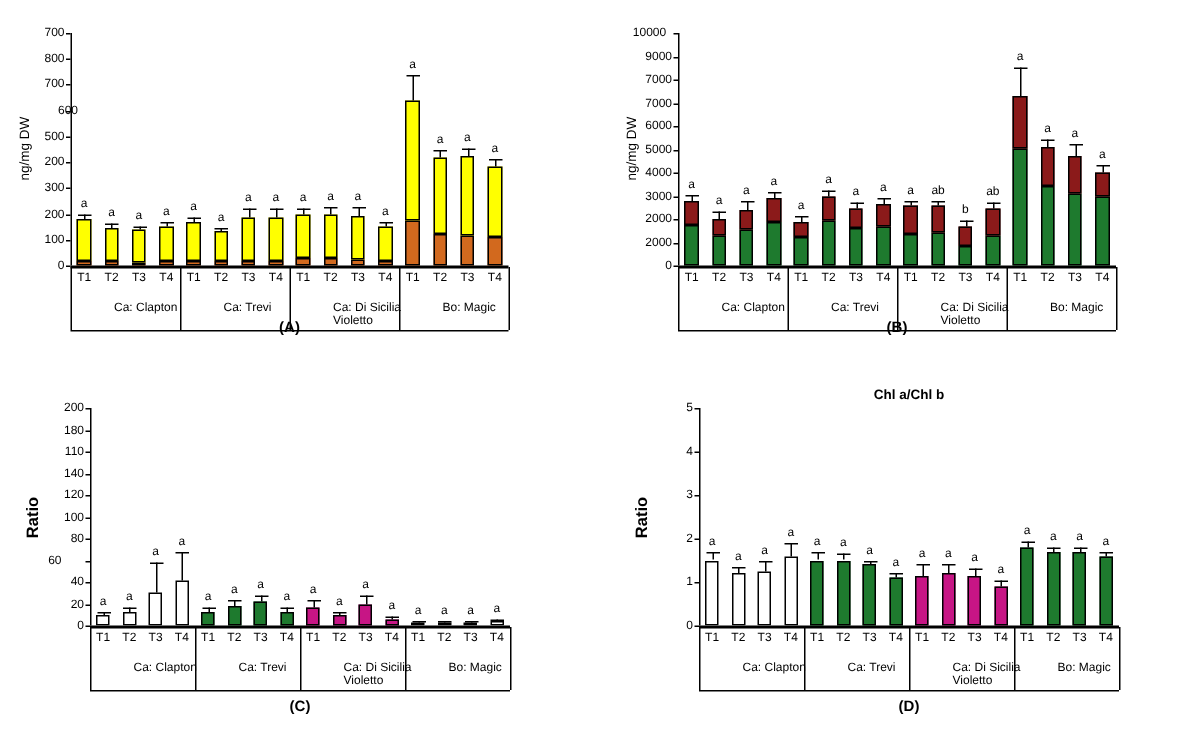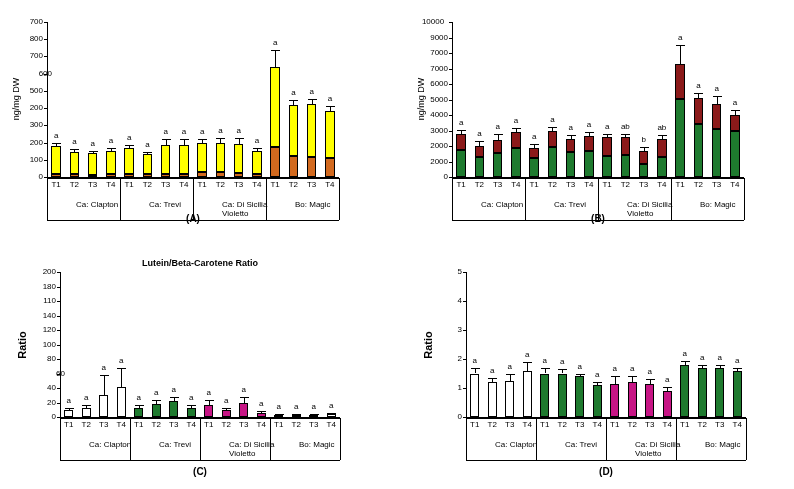--- a/index.html
+++ b/index.html
@@ -300,37 +300,36 @@
     <div class="panel" style="left:0px;top:0px;width:794px;height:489px;">
       <div class="axis-line" style="left:60px;top:272px;width:1px;height:145px;"></div>
       <div class="axis-line" style="left:60px;top:417px;width:280px;height:1px;"></div>
       <div class="tickmark" style="left:57px;top:417px;width:3px;"></div>
       <div class="ytick" style="left:26px;top:413px;width:30px;">0</div>
       <div class="tickmark" style="left:57px;top:402.5px;width:3px;"></div>
       <div class="ytick" style="left:26px;top:398.5px;width:30px;">20</div>
       <div class="tickmark" style="left:57px;top:388px;width:3px;"></div>
       <div class="ytick" style="left:26px;top:384px;width:30px;">40</div>
       <div class="tickmark" style="left:57px;top:373.5px;width:3px;"></div>
-      <div class="ytick" style="left:35px;top:369.5px;width:30px;">60</div>
+      <div class="ytick" style="left:11px;top:369.5px;width:30px;">60</div>
       <div class="tickmark" style="left:57px;top:359px;width:3px;"></div>
       <div class="ytick" style="left:26px;top:355px;width:30px;">80</div>
       <div class="tickmark" style="left:57px;top:344.5px;width:3px;"></div>
       <div class="ytick" style="left:26px;top:340.5px;width:30px;">100</div>
       <div class="tickmark" style="left:57px;top:330px;width:3px;"></div>
       <div class="ytick" style="left:26px;top:326px;width:30px;">120</div>
       <div class="tickmark" style="left:57px;top:315.5px;width:3px;"></div>
       <div class="ytick" style="left:26px;top:311.5px;width:30px;">140</div>
       <div class="tickmark" style="left:57px;top:301px;width:3px;"></div>
       <div class="ytick" style="left:26px;top:297px;width:30px;">110</div>
       <div class="tickmark" style="left:57px;top:286.5px;width:3px;"></div>
       <div class="ytick" style="left:26px;top:282.5px;width:30px;">180</div>
       <div class="tickmark" style="left:57px;top:272px;width:3px;"></div>
       <div class="ytick" style="left:26px;top:268px;width:30px;">200</div>
       <div class="ytitle ytitle-bold" style="left:-8px;top:338.5px;width:60px;text-align:center;transform:rotate(-90deg);">Ratio</div>
-      <div class="paneltitle" style="left:60px;top:258px;width:280px;">Lutein/Beta-Carotene Ratio</div>
       <div class="bar" style="left:64.2px;top:410.475px;width:9.1px;height:6.525px;background:#FFFFFF;"></div>
       <div class="errbar" style="left:68.75px;top:407.575px;height:2.900000000000034px;"></div>
       <div class="errcap" style="left:64.75px;top:407.575px;width:9px;"></div>
       <div class="siglab" style="left:58.75px;top:396.575px;width:20px;">a</div>
       <div class="xlab" style="left:56.75px;top:420px;width:24px;">T1</div>
       <div class="bar" style="left:81.7px;top:408.3px;width:9.1px;height:8.7px;background:#FFFFFF;"></div>
       <div class="errbar" style="left:86.25px;top:404.675px;height:3.625px;"></div>
       <div class="errcap" style="left:82.25px;top:404.675px;width:9px;"></div>
       <div class="siglab" style="left:76.25px;top:393.675px;width:20px;">a</div>
       <div class="xlab" style="left:74.25px;top:420px;width:24px;">T2</div>
@@ -426,20 +425,21 @@
       <div class="ytick" style="left:432px;top:384px;width:30px;">1</div>
       <div class="tickmark" style="left:463px;top:359px;width:3px;"></div>
       <div class="ytick" style="left:432px;top:355px;width:30px;">2</div>
       <div class="tickmark" style="left:463px;top:330px;width:3px;"></div>
       <div class="ytick" style="left:432px;top:326px;width:30px;">3</div>
       <div class="tickmark" style="left:463px;top:301px;width:3px;"></div>
       <div class="ytick" style="left:432px;top:297px;width:30px;">4</div>
       <div class="tickmark" style="left:463px;top:272px;width:3px;"></div>
       <div class="ytick" style="left:432px;top:268px;width:30px;">5</div>
       <div class="ytitle ytitle-bold" style="left:398px;top:338.5px;width:60px;text-align:center;transform:rotate(-90deg);">Ratio</div>
+      <div class="paneltitle" style="left:466px;top:258px;width:280px;">Chl a/Chl b</div>
       <div class="bar" style="left:470.2px;top:373.5px;width:9.1px;height:43.5px;background:#FFFFFF;"></div>
       <div class="errbar" style="left:474.75px;top:367.7px;height:5.800000000000011px;"></div>
       <div class="errcap" style="left:470.75px;top:367.7px;width:9px;"></div>
       <div class="siglab" style="left:464.75px;top:356.7px;width:20px;">a</div>
       <div class="xlab" style="left:462.75px;top:420px;width:24px;">T1</div>
       <div class="bar" style="left:487.7px;top:382.2px;width:9.1px;height:34.8px;background:#FFFFFF;"></div>
       <div class="errbar" style="left:492.25px;top:377.85px;height:4.349999999999966px;"></div>
       <div class="errcap" style="left:488.25px;top:377.85px;width:9px;"></div>
       <div class="siglab" style="left:482.25px;top:366.85px;width:20px;">a</div>
       <div class="xlab" style="left:480.25px;top:420px;width:24px;">T2</div>

